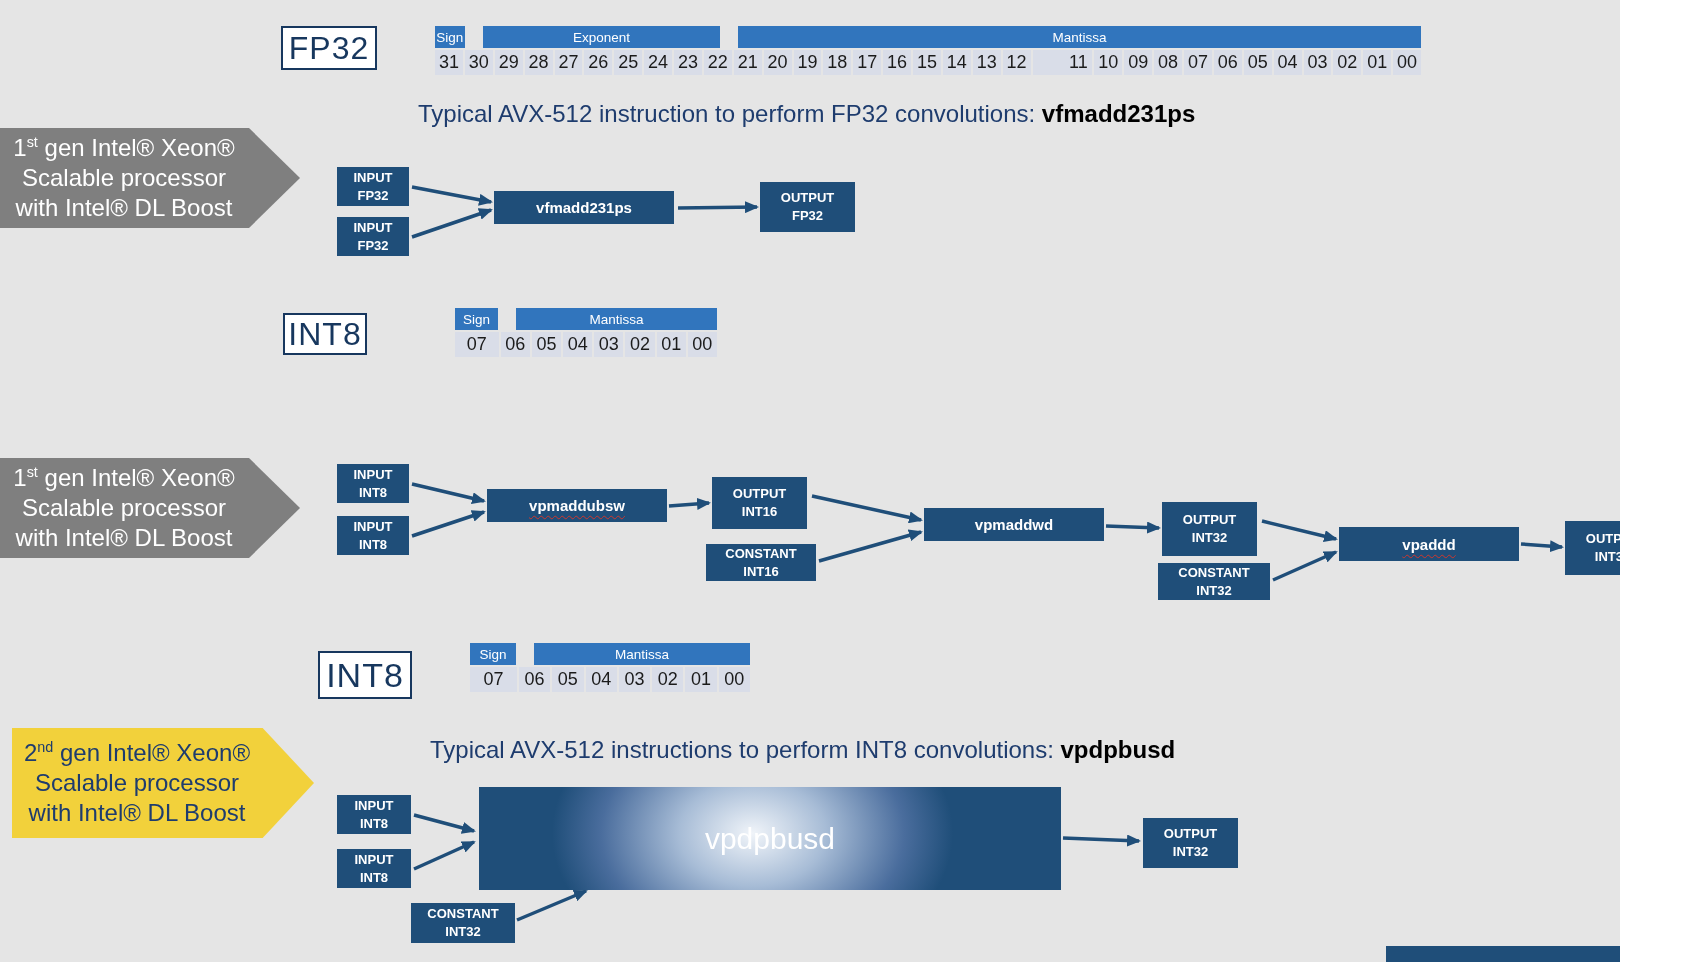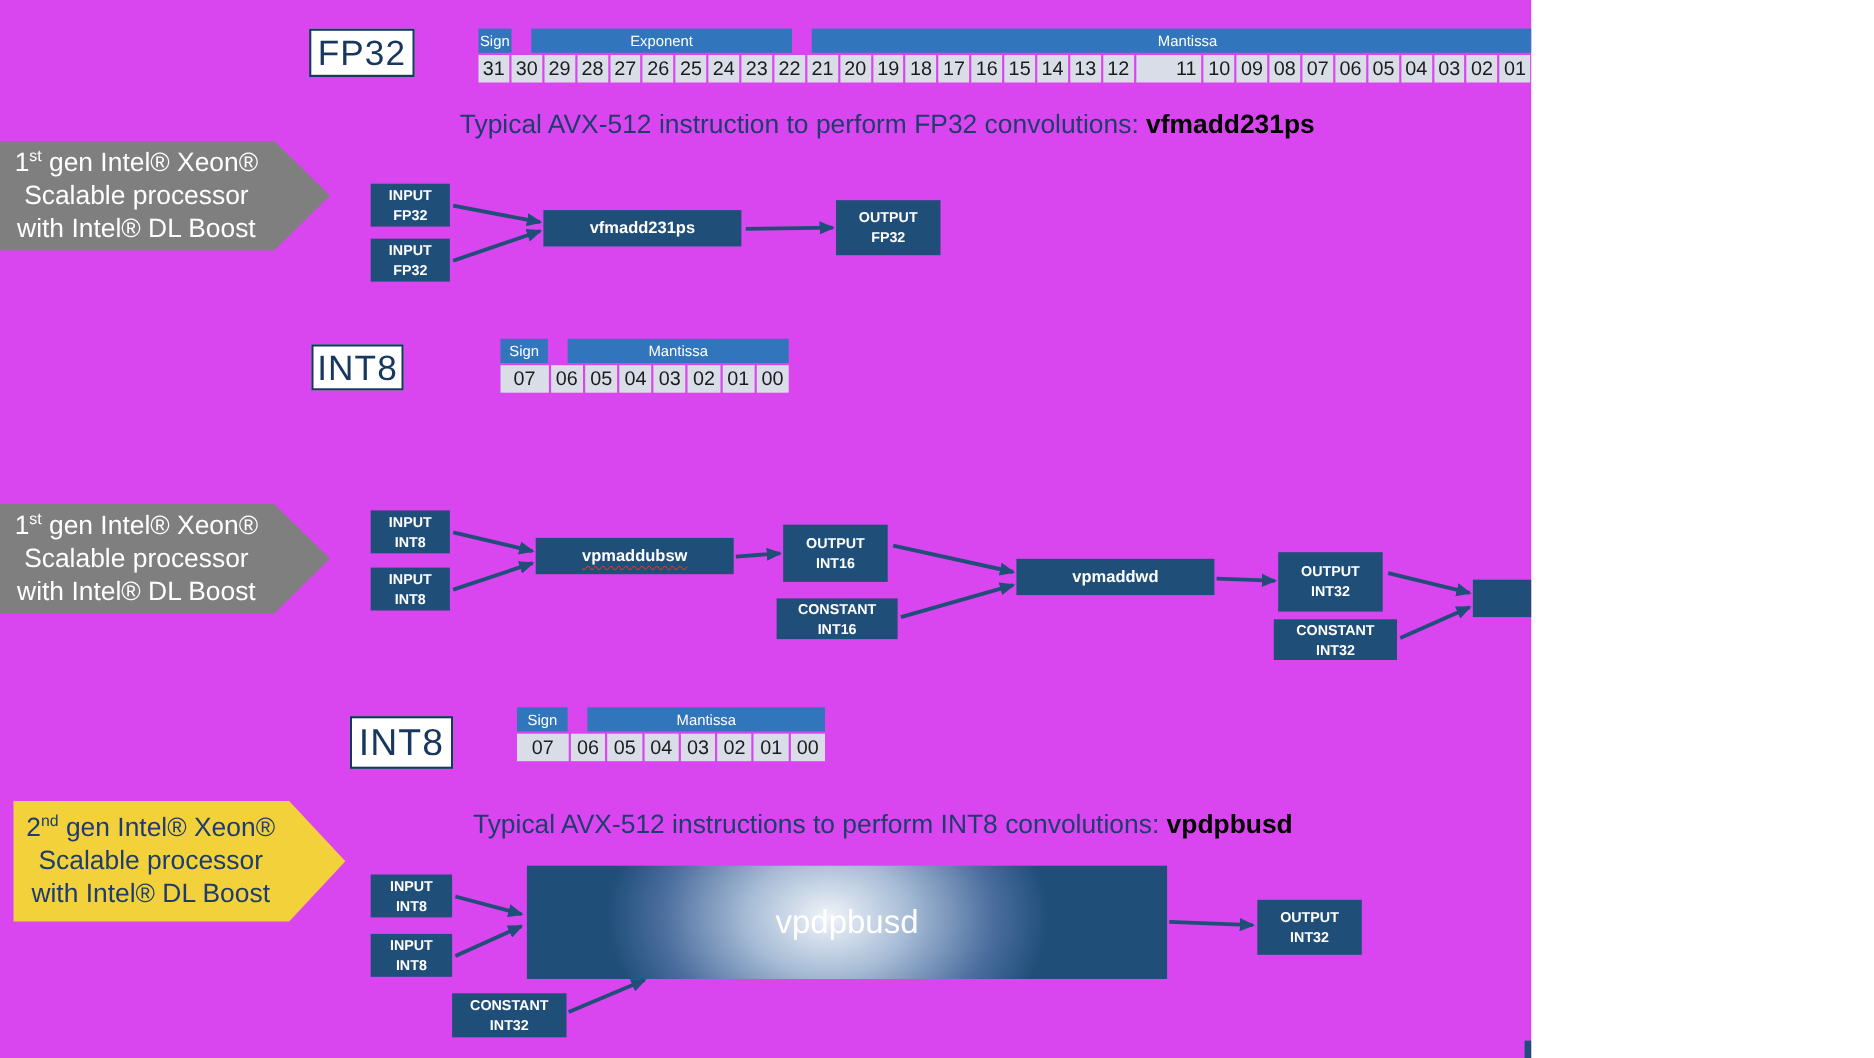--- a/index.html
+++ b/index.html
@@ -1,16 +1,16 @@
 <!DOCTYPE html>
 <html><head>
 <meta charset="utf-8">
 <style>
   html,body{margin:0;padding:0;background:#fff;}
-  .canvas{position:relative;width:1392px;height:962px;background:#d946ef;
+  .canvas{position:relative;width:1620px;height:962px;background:#e5e5e5;
           font-family:"Liberation Sans",sans-serif;overflow:hidden;}
   .abs{position:absolute;box-sizing:border-box;}
 
   
   .fmt-label{border:2px solid #17375e;color:#17375e;background:#fff;
              display:flex;align-items:center;justify-content:center;
              font-size:32px;letter-spacing:1px;}
 
   
   .bittable{display:flex;flex-direction:column;}

